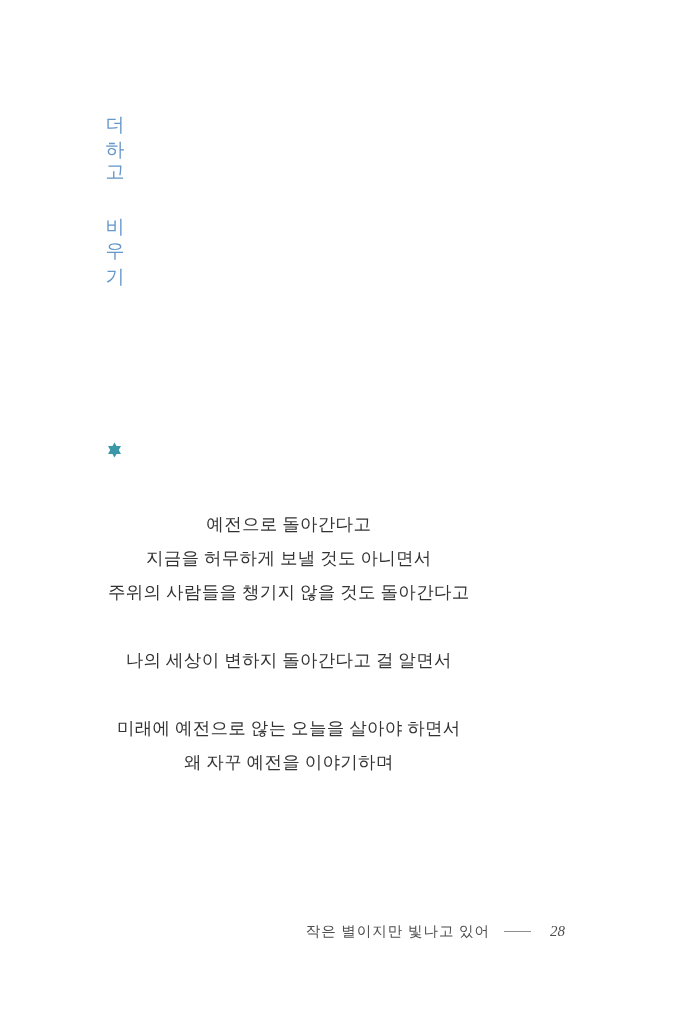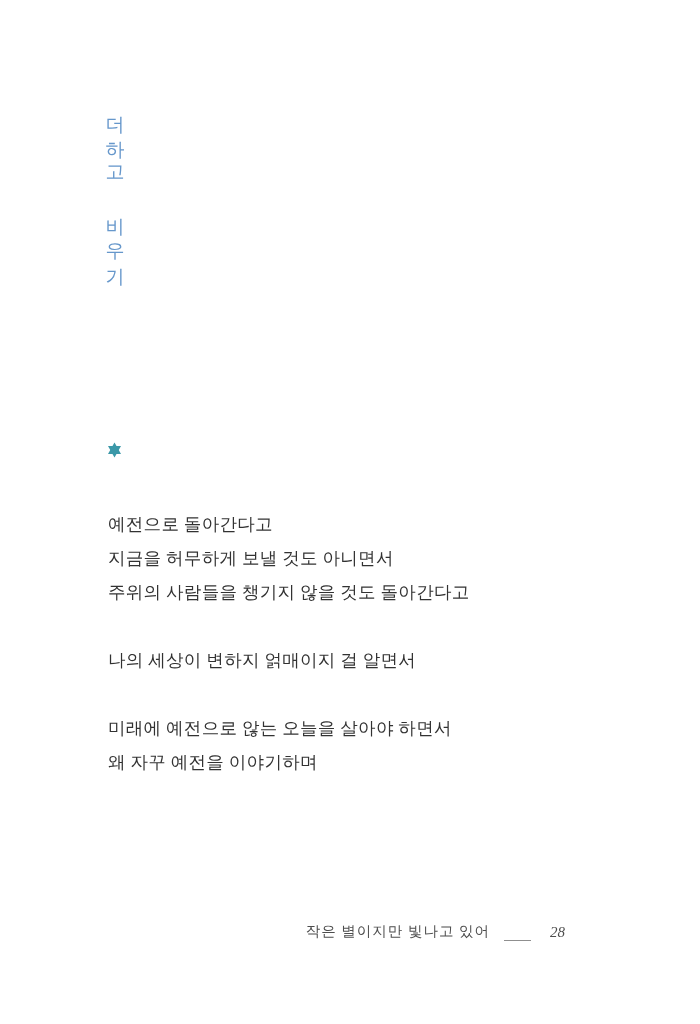--- a/index.html
+++ b/index.html
@@ -44,34 +44,35 @@
     position: absolute;
     left: 108px;
     top: 507px;
     color: var(--poem-text, #323232);
     font-size: 17.5px;
     line-height: 34px;
     letter-spacing: 0.3px;
   }
   .stanza {
     margin: 0 0 34px 0;
+    text-align: center;
   }
   .stanza:last-child {
     margin-bottom: 0;
   }
   .poem-line {
     white-space: pre;
   }
   .footer {
     position: absolute;
     right: 135px;
     top: 921px;
     height: 20px;
     display: flex;
-    align-items: flex-end;
+    align-items: center;
     color: var(--footer-text, #4d4d4d);
   }
   .footer-book-title {
     font-size: 14.5px;
     letter-spacing: 1px;
     white-space: pre;
   }
   .footer-rule {
     width: 27px;
     height: 1px;
@@ -97,21 +98,21 @@
     </svg>
   </span>
 
   <div class="poem">
     <div class="stanza">
       <div class="poem-line">예전으로 돌아간다고</div>
       <div class="poem-line">지금을 허무하게 보낼 것도 아니면서</div>
       <div class="poem-line">주위의 사람들을 챙기지 않을 것도 돌아간다고</div>
     </div>
     <div class="stanza">
-      <div class="poem-line">나의 세상이 변하지 얽매이지 걸 알면서</div>
+      <div class="poem-line">나의 세상이 변하지 돌아간다고 걸 알면서</div>
     </div>
     <div class="stanza">
       <div class="poem-line">미래에 예전으로 않는 오늘을 살아야 하면서</div>
       <div class="poem-line">왜 자꾸 예전을 이야기하며</div>
     </div>
   </div>
 
   <div class="footer">
     <span class="footer-book-title">작은 별이지만 빛나고 있어</span>
     <span class="footer-rule"></span>

